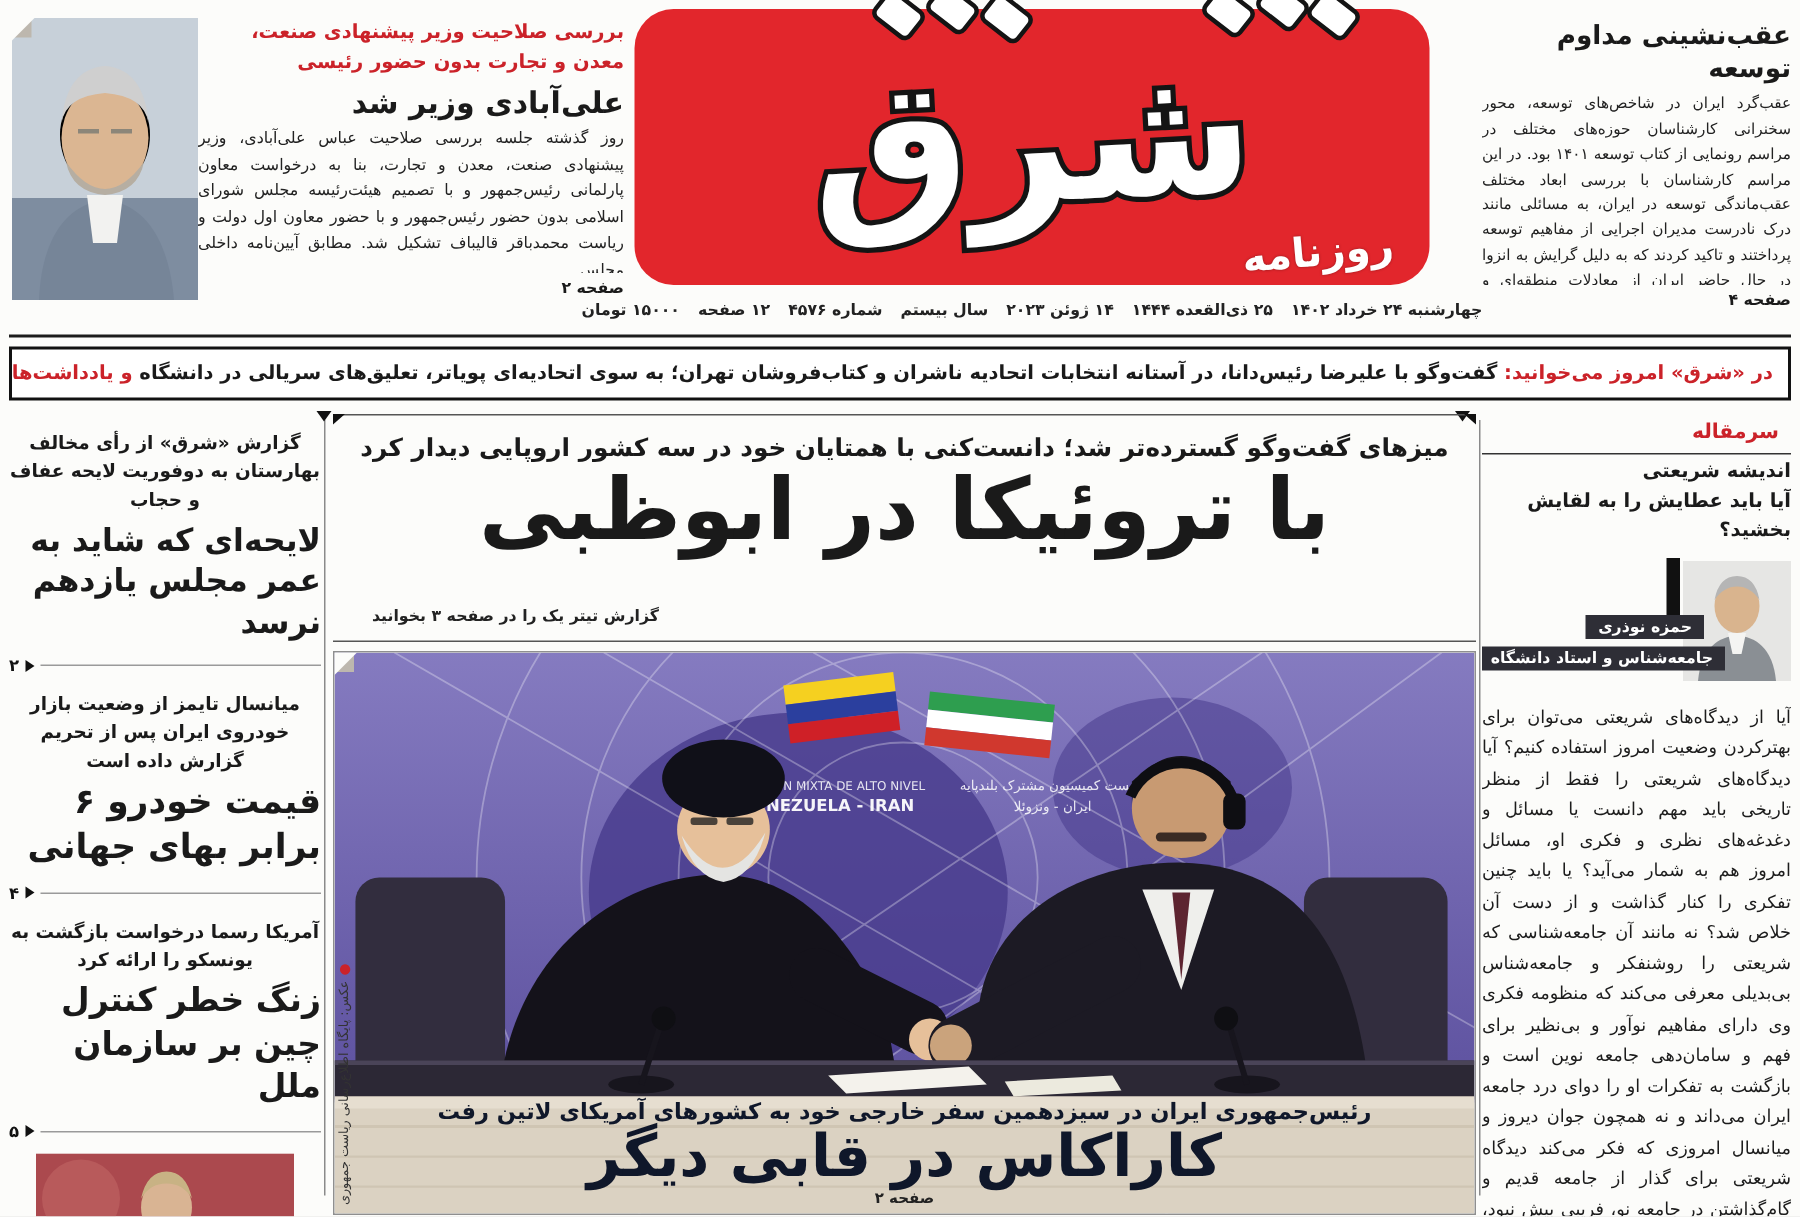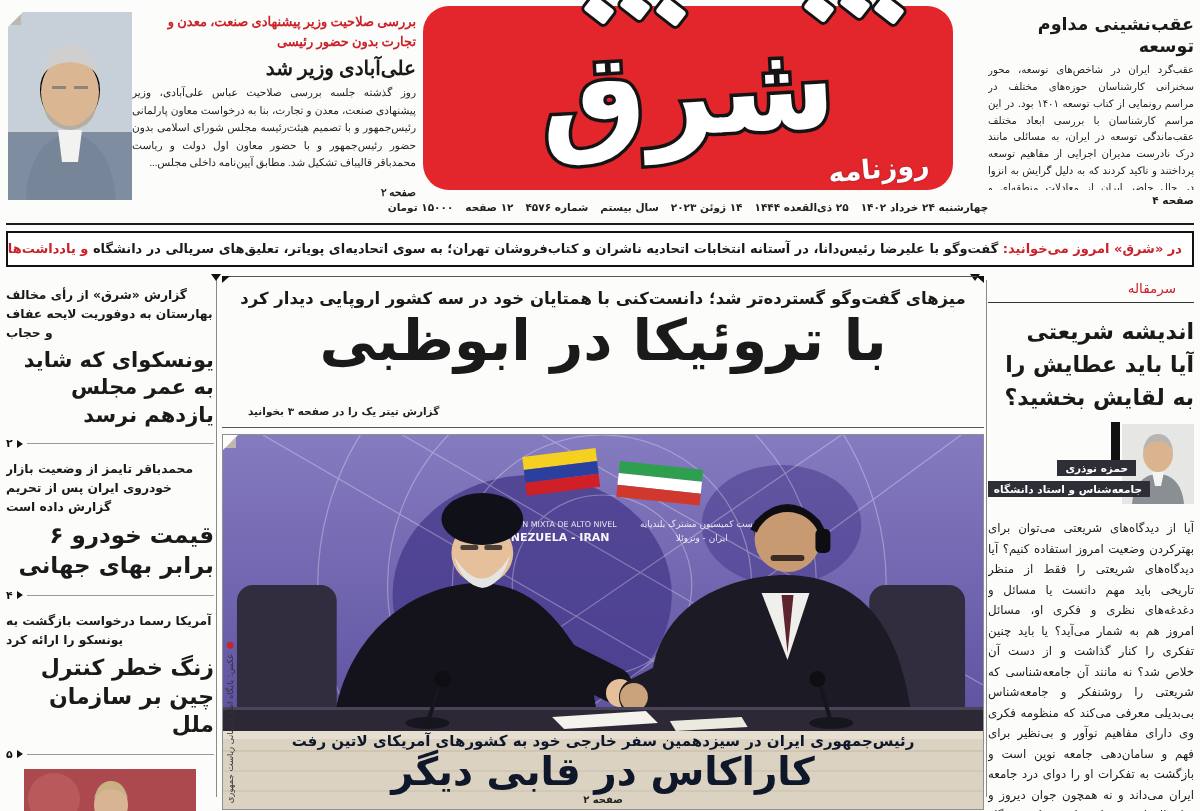--- a/index.html
+++ b/index.html
@@ -2,21 +2,21 @@
 <html lang="fa" dir="rtl"><head>
 <meta charset="utf-8">
 <style>
   html,body{margin:0;padding:0;background:#e9e9e6;}
   .page{position:relative;width:1200px;height:811px;margin:0 auto;background:#fcfcfa;
         font-family:"DejaVu Sans","Liberation Sans",sans-serif;color:#1a1a1a;direction:rtl;overflow:hidden;}
   .abs{position:absolute;}
   .red{color:#cb2229;}
 
   
-  .m-left{left:8px;top:12px;width:408px;height:200px;display:flex;gap:0;font-family:Liberation Serif, serif;}
+  .m-left{left:8px;top:12px;width:408px;height:200px;display:flex;gap:0;}
   .m-left .txt{flex:1;min-width:0;}
   .kicker-red{color:#cb2229;font-weight:bold;font-size:13px;line-height:1.5;text-align:right;}
   .m-left h2{margin:5px 0 4px;font-size:20px;line-height:1.2;}
   .m-body{font-size:10.6px;line-height:1.66;text-align:justify;color:#222;height:98px;overflow:hidden;}
   .pageref{font-weight:bold;font-size:10.5px;margin-top:4px;}
   .portrait{position:relative;width:124px;height:188px;background:linear-gradient(180deg,#ccd5dd,#a9b4bf);flex:0 0 auto;}
   .dogear::before{content:"";position:absolute;top:0;left:0;border-top:15px solid #fcfcfa;border-right:15px solid transparent;z-index:4;}
   .dogear::after{content:"";position:absolute;top:1px;left:1px;border-bottom:12px solid #bdb7ae;border-left:12px solid transparent;z-index:3;}
 
   .logo-box{left:423px;top:6px;width:530px;height:184px;background:#e2262c;border-radius:26px;}
@@ -37,21 +37,21 @@
   
   .banner{left:6px;right:6px;top:231px;height:36px;border:2px solid #111;box-sizing:border-box;
           font-size:13px;font-weight:bold;line-height:31px;padding:0 10px;white-space:nowrap;overflow:hidden;text-align:right;background:#fff;}
 
   
   .vrule{top:280px;bottom:14px;width:1px;background:#8a8a8a;}
   .rule-mark{top:274px;width:0;height:0;border-left:5px solid transparent;border-right:5px solid transparent;border-top:7px solid #111;}
 
   
   .col-left{left:6px;top:276px;width:208px;height:535px;overflow:hidden;}
-  .lc-kicker{font-weight:bold;font-size:12.3px;line-height:1.55;text-align:left;margin-top:10px;}
+  .lc-kicker{font-weight:bold;font-size:12.3px;line-height:1.55;text-align:center;margin-top:10px;}
   .lc-head{font-weight:bold;font-size:21px;line-height:1.3;text-align:right;margin:4px 0 8px;}
   .divider{direction:ltr;display:flex;align-items:center;gap:4px;margin:2px 0 2px;}
   .divider .pnum{font-size:11px;font-weight:bold;color:#111;}
   .divider .tri{width:0;height:0;border-top:4px solid transparent;border-bottom:4px solid transparent;border-left:6px solid #111;}
   .divider .line{flex:1;height:1px;background:#9a9a9a;}
   .coach{position:relative;width:172px;height:114px;margin:8px auto 4px;}
 
   
   .col-center{left:222px;top:276px;width:762px;height:535px;}
   .hbox{position:relative;height:150px;border-top:1px solid #555;border-bottom:1px solid #555;}
@@ -66,22 +66,22 @@
   .cap{position:absolute;left:0;right:0;bottom:4px;text-align:center;z-index:3;}
   .cap-kicker{font-weight:bold;font-size:15px;color:#0f172a;}
   .cap-head{font-weight:bold;font-size:39px;line-height:1.12;color:#0f172a;}
   .cap-page{font-weight:bold;font-size:10px;color:#222;}
   .credit{position:absolute;left:2px;bottom:6px;writing-mode:vertical-rl;transform:rotate(180deg);
           font-size:8.5px;color:#333;z-index:3;letter-spacing:.5px;}
   .credit .dot{color:#cb2229;font-size:9px;}
 
   
   .col-edit{left:988px;top:276px;width:206px;height:535px;overflow:hidden;}
-  .ed-label{color:#cb2229;font-weight:normal;font-size:13.5px;letter-spacing:3px;padding:4px 18px 6px;border-bottom:1px solid #333;text-align:right;}
-  .ed-head{font-weight:bold;font-size:22px;line-height:1.5;text-align:right;margin-top:12px;}
+  .ed-label{color:#cb2229;font-weight:bold;font-size:13.5px;letter-spacing:3px;padding:4px 8px 6px;border-bottom:1px solid #333;text-align:right;}
+  .ed-head{font-weight:bold;font-size:13px;line-height:1.5;text-align:right;margin-top:2px;}
   .author{position:relative;height:86px;margin-top:10px;}
   .author .photo{position:absolute;right:0;top:0;width:72px;height:80px;background:#e4e4e2;}
   .author .bracket{position:absolute;right:74px;top:-2px;width:9px;height:40px;background:#111;}
   .author .pill{position:absolute;background:#2e2e36;color:#fff;font-size:10.5px;font-weight:bold;padding:2px 8px;white-space:nowrap;}
   .author .pill1{right:58px;top:36px;}
   .author .pill2{right:44px;top:57px;text-align:right;}
   .ed-body{font-size:11.8px;line-height:1.74;text-align:justify;color:#1c1c1c;margin-top:8px;}
 </style>
 </head>
 <body>
@@ -157,30 +157,30 @@
 
   <div class="abs vrule" style="left:216px"></div>
   <div class="abs vrule" style="left:986px"></div>
   <div class="abs rule-mark" style="left:211px"></div>
   <div class="abs rule-mark" style="left:970px"></div>
 
   <div class="abs col-left">
 
     <div>
       <div class="lc-kicker">گزارش «شرق» از رأی مخالف بهارستان به دوفوریت لایحه عفاف و حجاب</div>
-      <div class="lc-head">یونسکو‌ای که شاید به عمر مجلس یازدهم نرسد</div>
+      <div class="lc-head">لایحه‌ای که شاید به عمر مجلس یازدهم نرسد</div>
       <div class="divider">
         <span class="pnum">۲</span>
         <span class="tri"></span>
         <span class="line"></span>
       </div>
     </div>
 
     <div>
-      <div class="lc-kicker">محمدباقر تایمز از وضعیت بازار خودروی ایران پس از تحریم گزارش داده است</div>
+      <div class="lc-kicker">میانسال تایمز از وضعیت بازار خودروی ایران پس از تحریم گزارش داده است</div>
       <div class="lc-head" style="font-size:23px">قیمت خودرو ۶ برابر بهای جهانی</div>
       <div class="divider">
         <span class="pnum">۴</span>
         <span class="tri"></span>
         <span class="line"></span>
       </div>
     </div>
 
     <div>
       <div class="lc-kicker">آمریکا رسما درخواست بازگشت به یونسکو را ارائه کرد</div>

